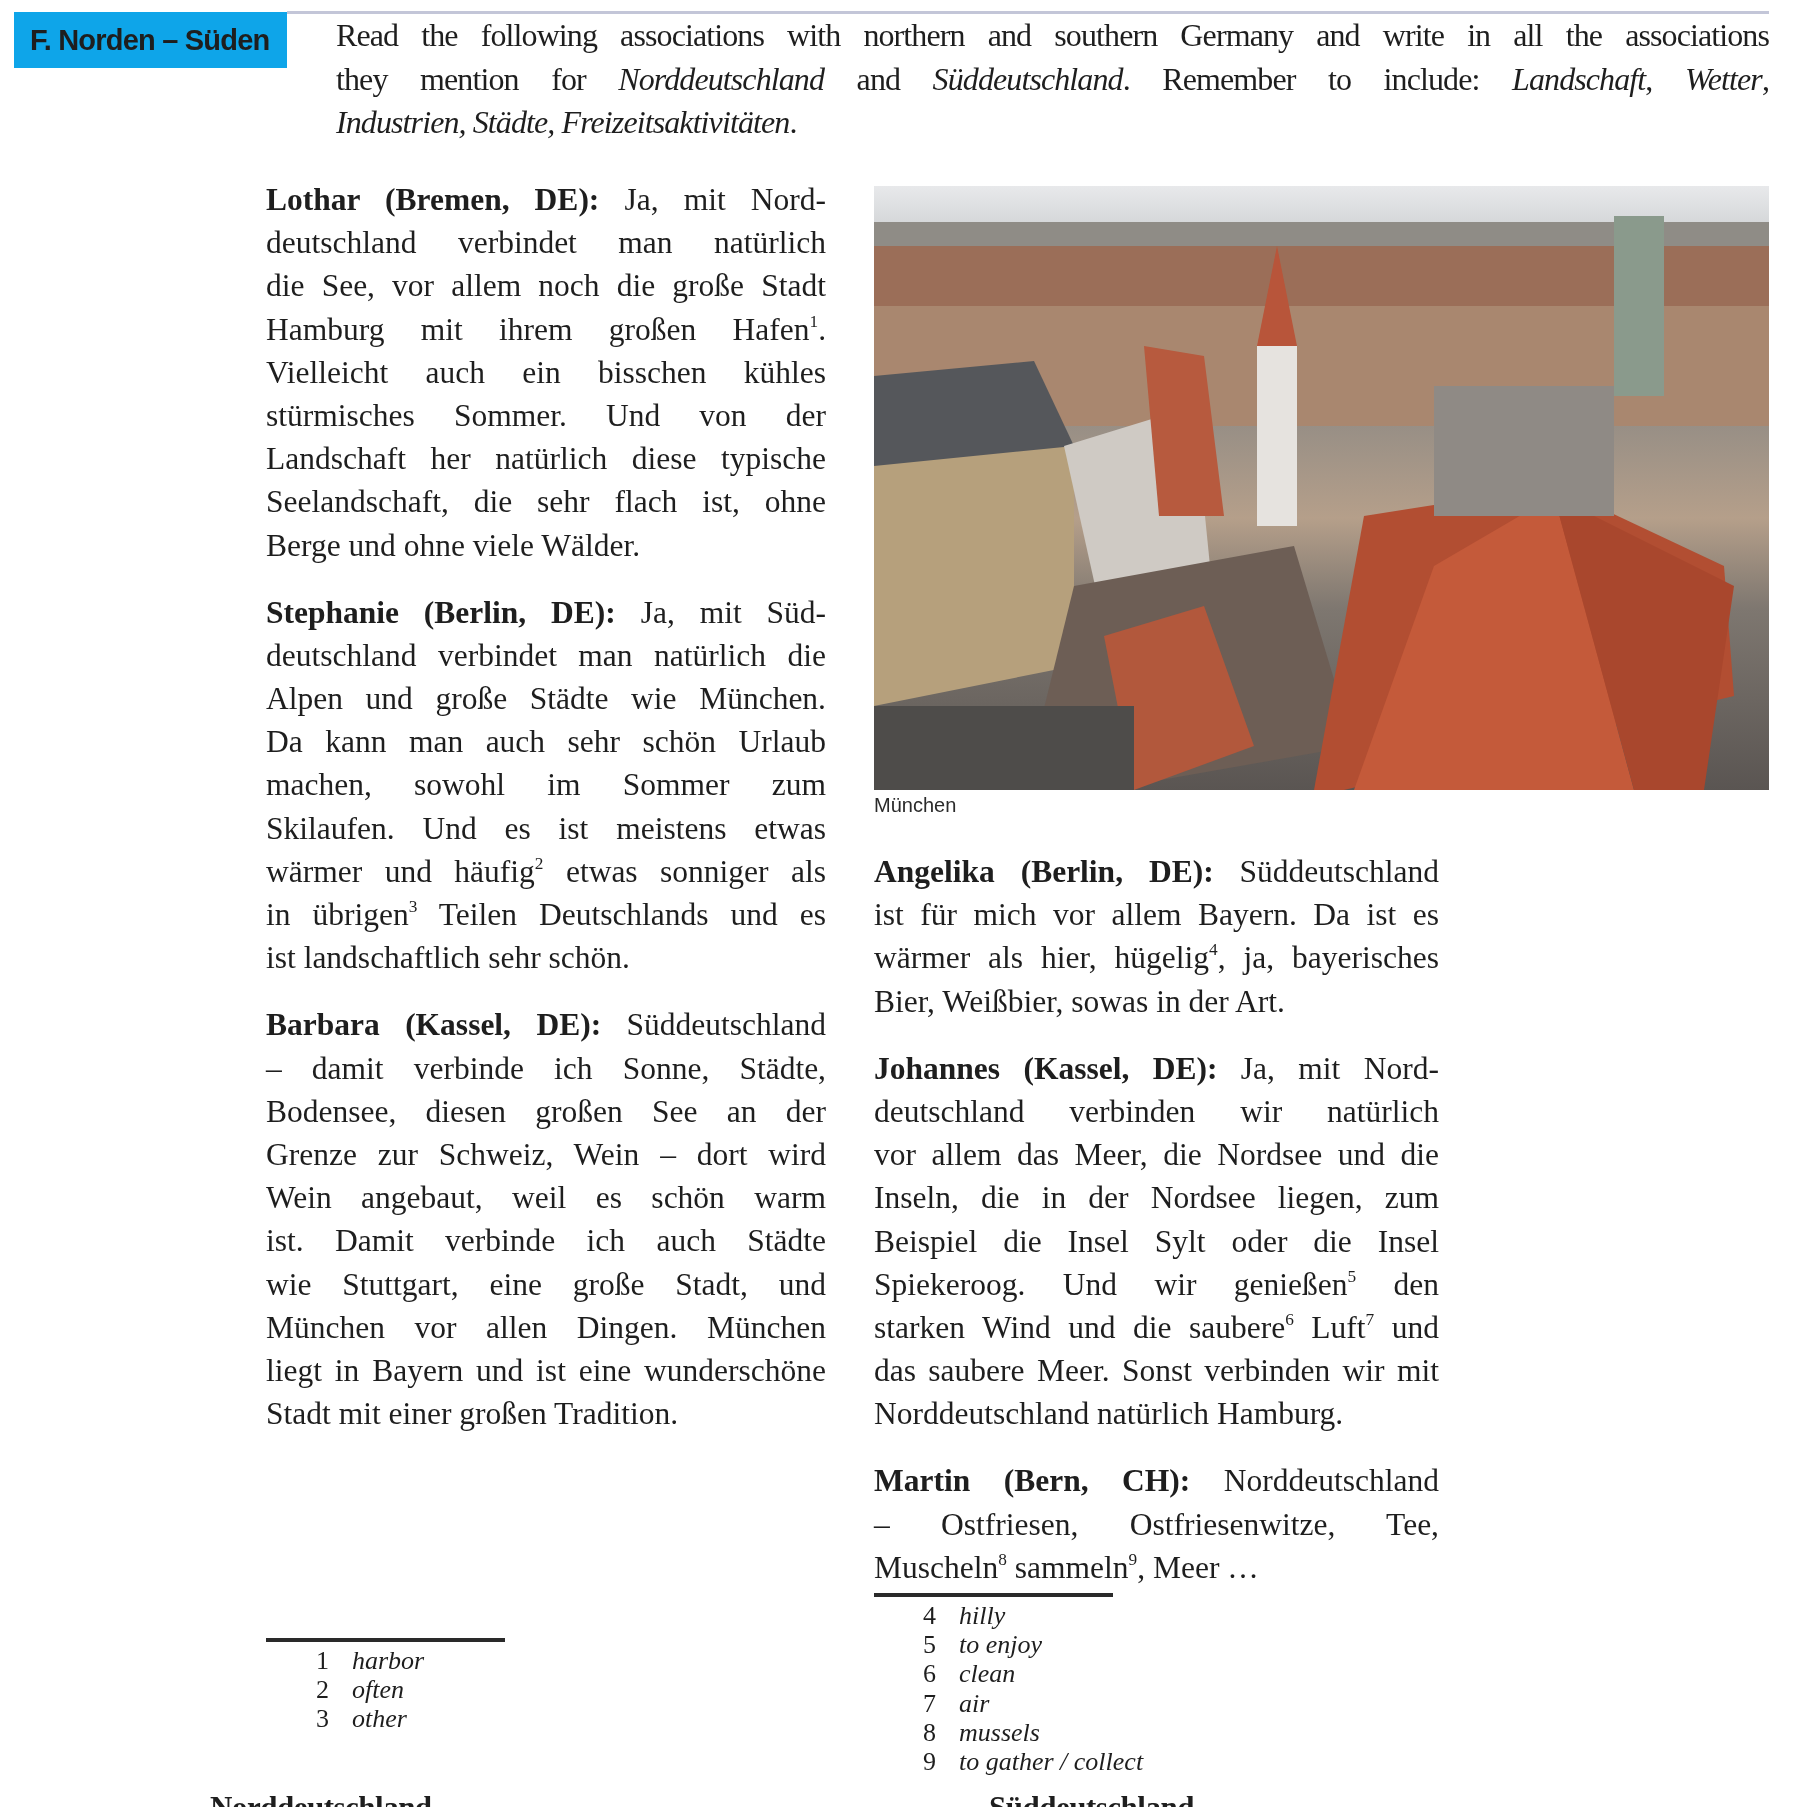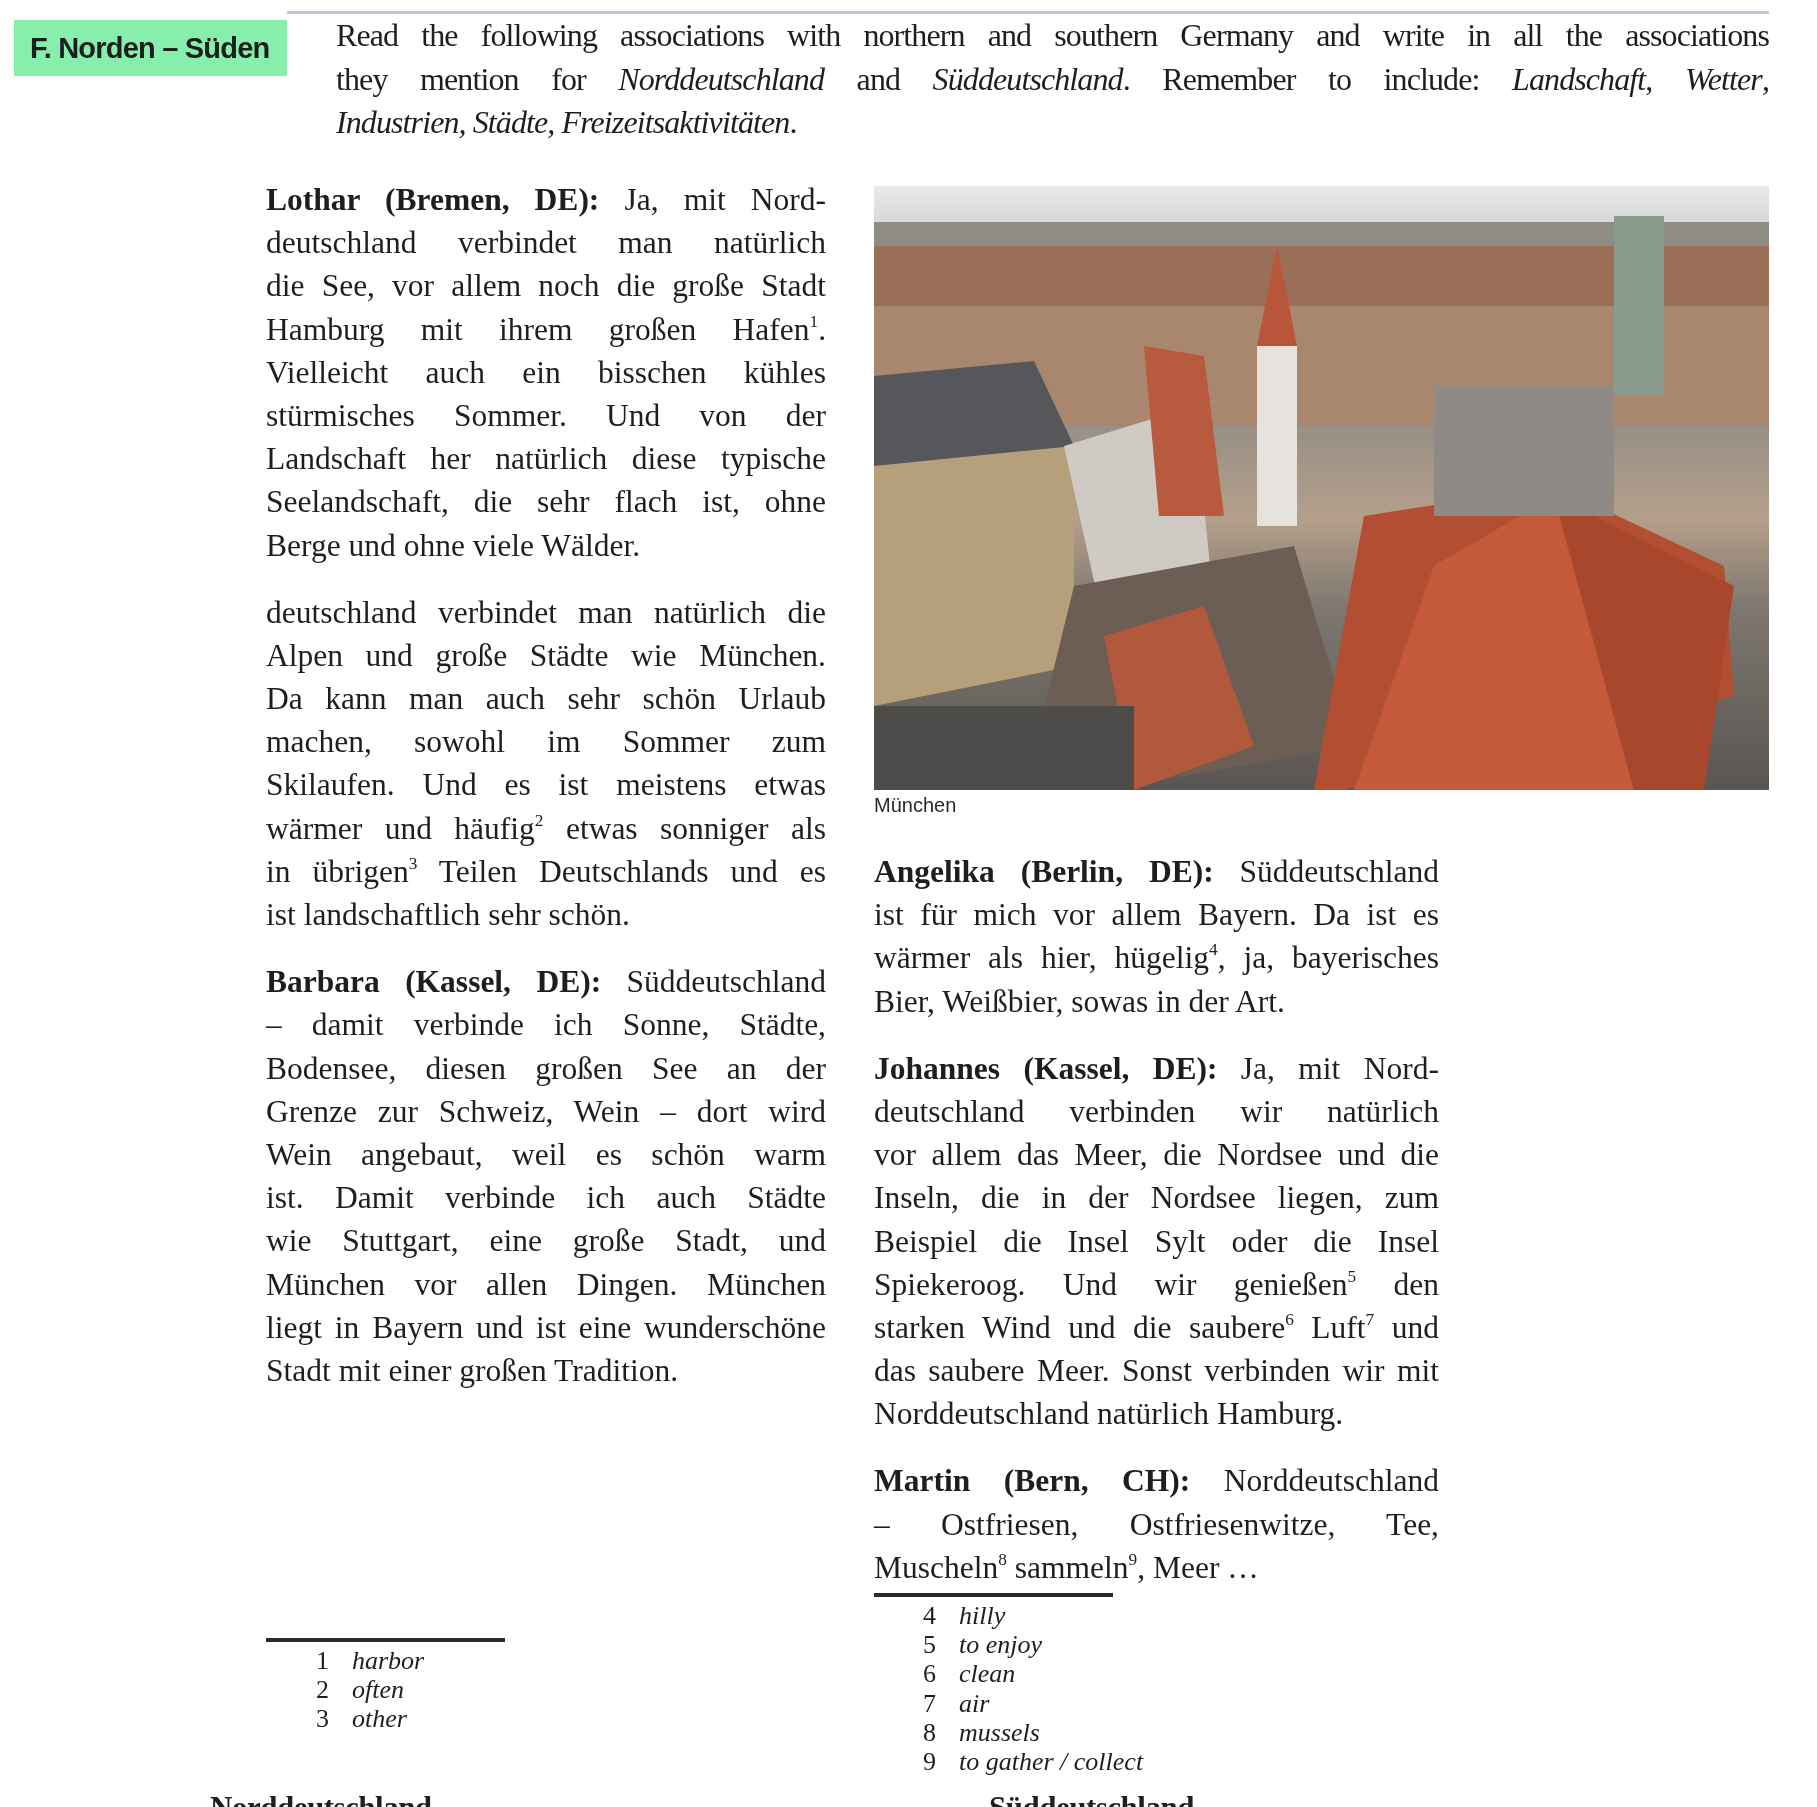--- a/index.html
+++ b/index.html
@@ -1,21 +1,21 @@
 <!DOCTYPE html>
 <html><head>
   <meta charset="utf-8">
   <style>
     html, body { margin: 0; padding: 0; background: #ffffff; }
     body { width: 1817px; height: 1807px; position: relative; overflow: hidden;
            font-family: "Liberation Serif", "DejaVu Serif", serif; color: #1e1e1e; }
 
     .top-rule { position: absolute; left: 287px; top: 11px; width: 1482px; height: 3px; background: #c3c6d8; }
-    .section-tag { position: absolute; left: 14px; top: 20px; width: 273px; height: 56px;
-                   background: #86efac; box-sizing: border-box; padding-left: 16px;
+    .section-tag { position: absolute; left: 14px; top: 12px; width: 273px; height: 56px;
+                   background: #0ea5e9; box-sizing: border-box; padding-left: 16px;
                    display: flex; align-items: center;
                    font-family: "Liberation Sans", "DejaVu Sans", sans-serif; font-weight: bold;
                    font-size: 29px; letter-spacing: -0.8px; color: #1e1e1e; }
 
     .instructions { position: absolute; left: 336px; top: 14px; width: 1433px; }
     .instr-line { font-size: 32px; line-height: 43.5px; height: 43.5px; white-space: nowrap;
                   text-align: justify; text-align-last: justify; letter-spacing: -0.9px; }
     .instr-line.last { text-align-last: left; }
     .instr-line i { font-style: italic; }
 
@@ -70,20 +70,21 @@
       <div class="q-line">deutschland verbindet man natürlich</div>
       <div class="q-line">die See, vor allem noch die große Stadt</div>
       <div class="q-line">Hamburg mit ihrem großen Hafen<sup>1</sup>.</div>
       <div class="q-line">Vielleicht auch ein bisschen kühles</div>
       <div class="q-line">stürmisches Sommer. Und von der</div>
       <div class="q-line">Landschaft her natürlich diese typische</div>
       <div class="q-line">Seelandschaft, die sehr flach ist, ohne</div>
       <div class="q-line last">Berge und ohne viele Wälder.</div>
     </div>
     <div class="quote">
+      <div class="q-line"><span class="speaker">Stephanie (Berlin, DE):</span> Ja, mit Süd-</div>
       <div class="q-line">deutschland verbindet man natürlich die</div>
       <div class="q-line">Alpen und große Städte wie München.</div>
       <div class="q-line">Da kann man auch sehr schön Urlaub</div>
       <div class="q-line">machen, sowohl im Sommer zum</div>
       <div class="q-line">Skilaufen. Und es ist meistens etwas</div>
       <div class="q-line">wärmer und häufig<sup>2</sup> etwas sonniger als</div>
       <div class="q-line">in übrigen<sup>3</sup> Teilen Deutschlands und es</div>
       <div class="q-line last">ist landschaftlich sehr schön.</div>
     </div>
     <div class="quote">

